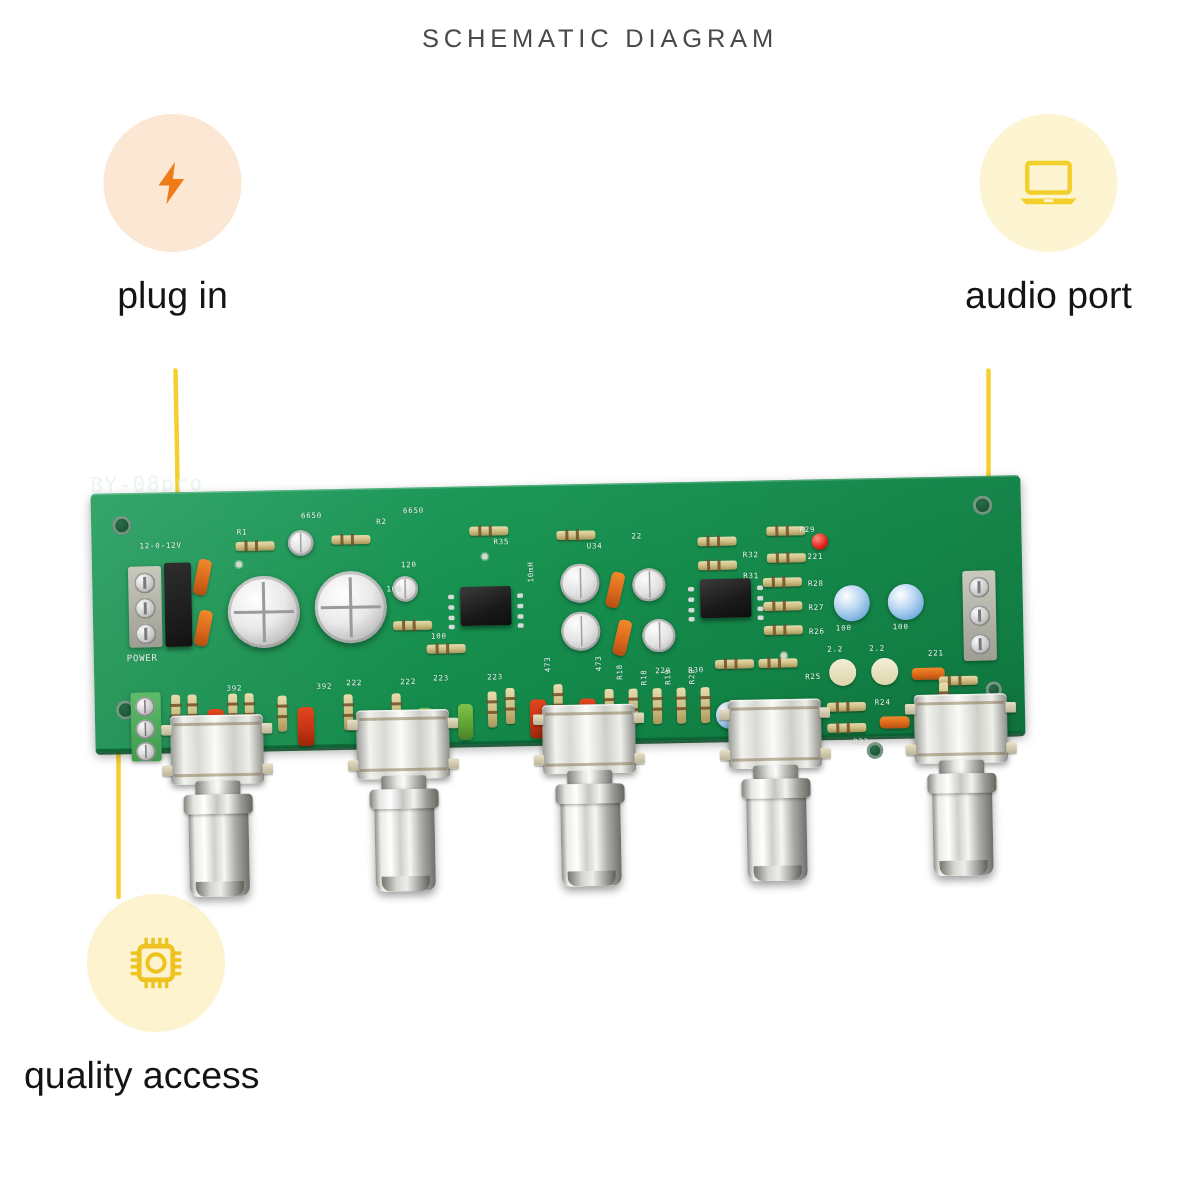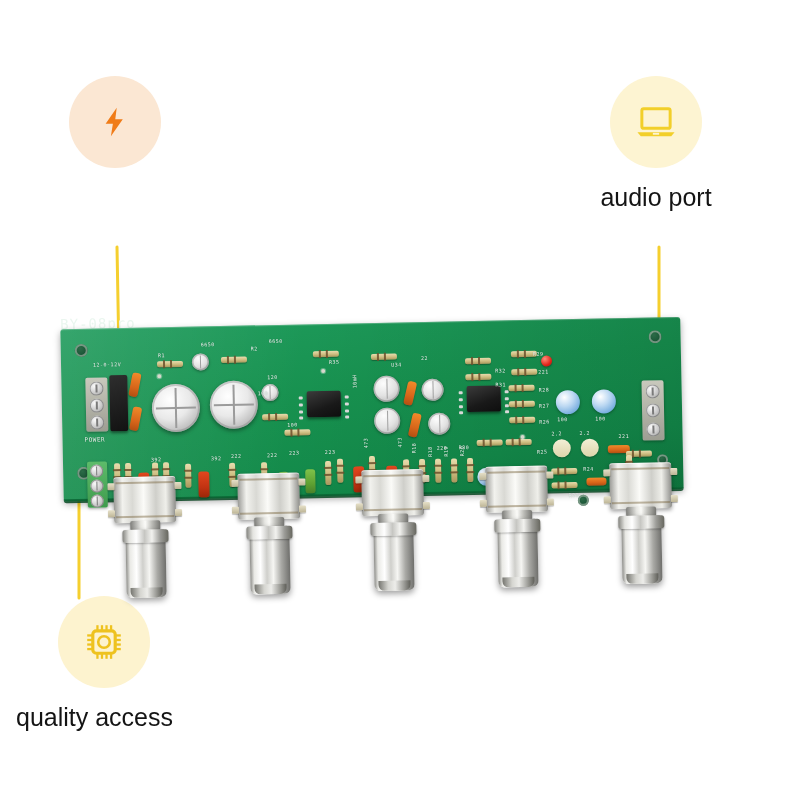--- a/index.html
+++ b/index.html
@@ -25,21 +25,21 @@
     position:relative;border-radius:50%;
     display:flex;align-items:center;justify-content:center;
   }
   .callout .cap{
     margin-top:16px;text-align:center;color:#141414;
     font-size:25px;line-height:1.1;white-space:nowrap;
   }
 
   #callout-plug-in{left:47px;top:76px;width:136px;}
   #callout-plug-in .icon-circle{width:92px;height:92px;margin:0 auto;background:#fbe7d3;}
-  #callout-audio-port{left:571px;top:76px;width:170px;}
+  #callout-audio-port{left:614px;top:76px;width:170px;}
   #callout-audio-port .icon-circle{width:92px;height:92px;margin:0 auto;background:#fdf4d2;}
   #callout-signal-access{left:14px;top:596px;width:180px;}
   #callout-signal-access .icon-circle{width:92px;height:92px;margin:0 auto;background:#fdf3cf;}
   #callout-signal-access .cap{text-align:left;padding-left:2px;}
 
   
   .board-wrap{
     position:absolute;left:63px;top:310px;width:625px;height:300px;
     transform:rotate(-1.15deg);
   }
@@ -182,39 +182,41 @@
   .pot-shaft:after{
     content:"";position:absolute;left:4px;right:4px;bottom:0;height:10px;border-radius:0 0 6px 6px;
     background:linear-gradient(90deg,#75756f,#d5d5d0 30%,#ededea 52%,#9c9c97 80%,#5f5f59);
   }
 </style>
 </head>
 <body>
 
 <div class="stage">
 
+  <div class="title">SCHEMATIC DIAGRAM</div>
 
   <svg class="lines" viewBox="0 0 800 800" xmlns="http://www.w3.org/2000/svg">
 
     <line x1="117" y1="247" x2="119" y2="357" stroke="#f5cf2e" stroke-width="3" stroke-linecap="round"></line>
     <circle cx="119" cy="358" r="6.5" fill="#f5cf2e"></circle>
 
     <line x1="659" y1="247" x2="659" y2="372" stroke="#f5cf2e" stroke-width="3" stroke-linecap="round"></line>
     <circle cx="659" cy="374" r="6.5" fill="#f5cf2e"></circle>
 
     <polyline points="106,474 79,474 79,598" fill="none" stroke="#f5cf2e" stroke-width="3" stroke-linecap="round" stroke-linejoin="round"></polyline>
     <circle cx="107" cy="474" r="6.5" fill="#f5cf2e"></circle>
   </svg>
 
   <div class="callout" id="callout-plug-in">
     <div class="icon-circle">
       <svg width="34" height="40" viewBox="0 0 24 24">
         <path d="M13.2 2 5.4 13.2h5.1L9.1 22l8.4-11.9h-5.3z" fill="#f07c18"></path>
       </svg>
     </div>
+    <div class="cap">plug in</div>
   </div>
 
   <div class="callout" id="callout-audio-port">
     <div class="icon-circle">
       <svg width="44" height="38" viewBox="0 0 28 24">
         <rect x="5" y="3.5" width="18" height="12.5" rx="1.2" fill="none" stroke="#f2cf2a" stroke-width="1.9"></rect>
         <path d="M2.2 18.6h23.6l-2.1 2.4H4.3z" fill="#f2cf2a"></path>
         <rect x="12" y="18.9" width="4" height="1.2" fill="#fdf4d2"></rect>
       </svg>
     </div>

